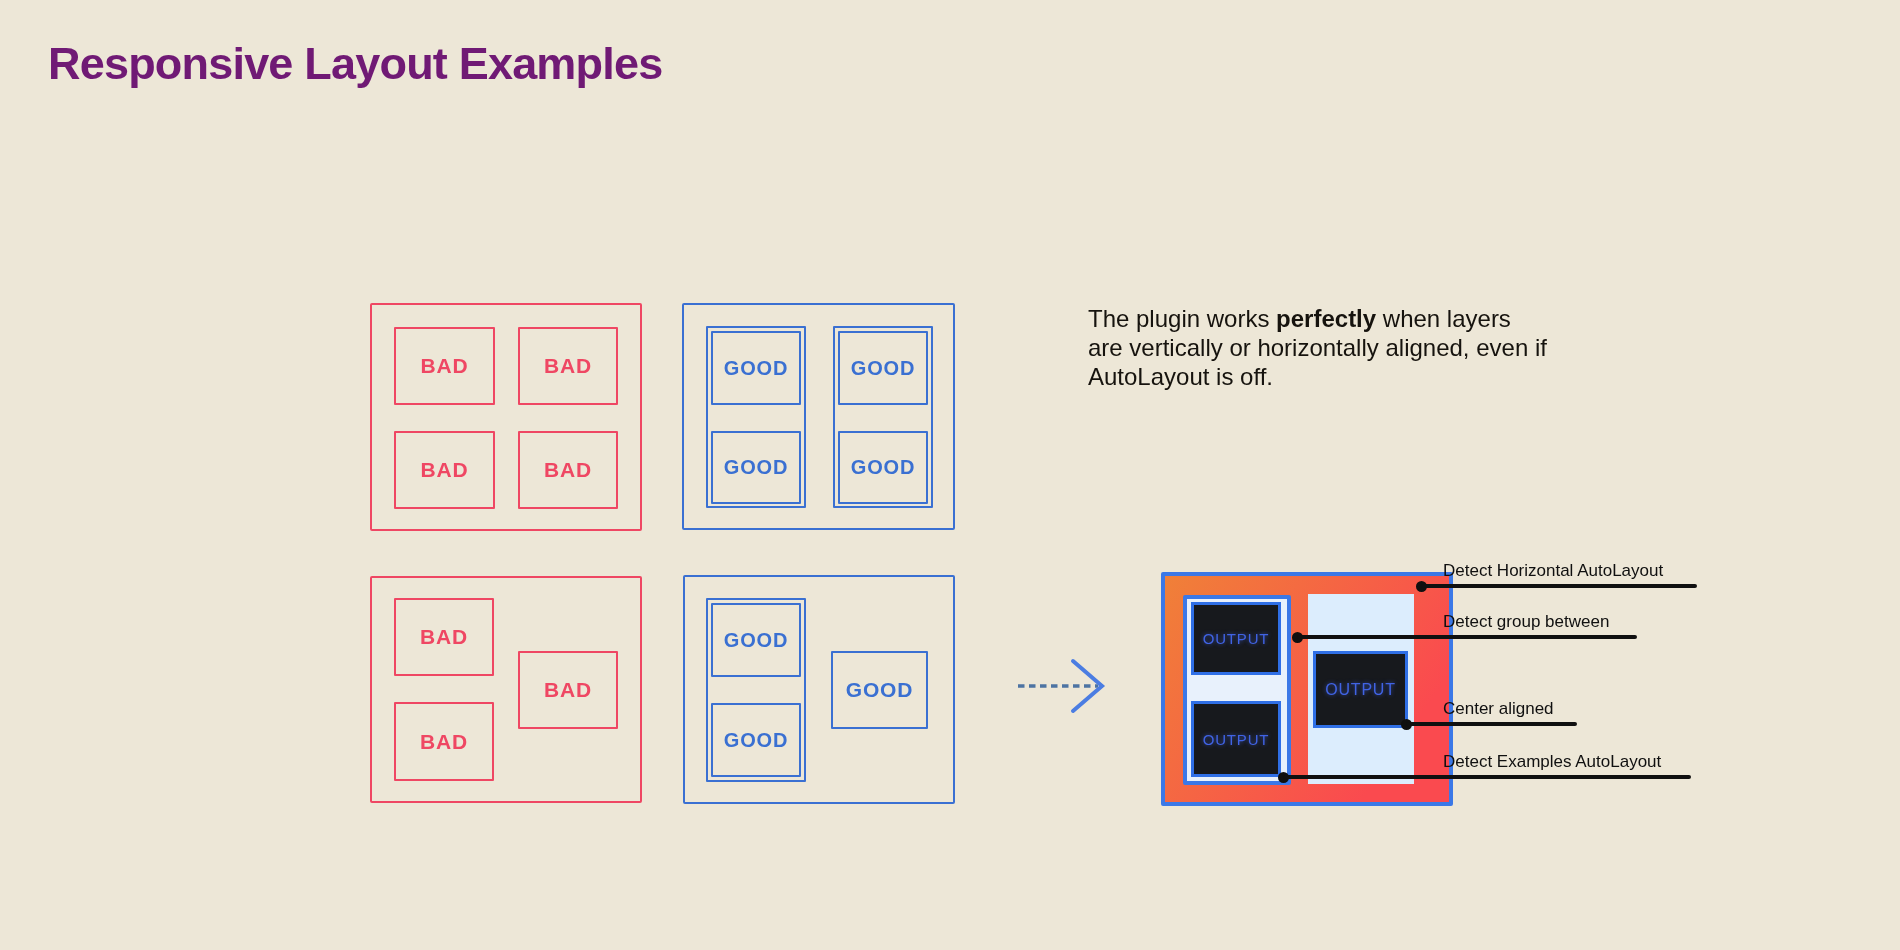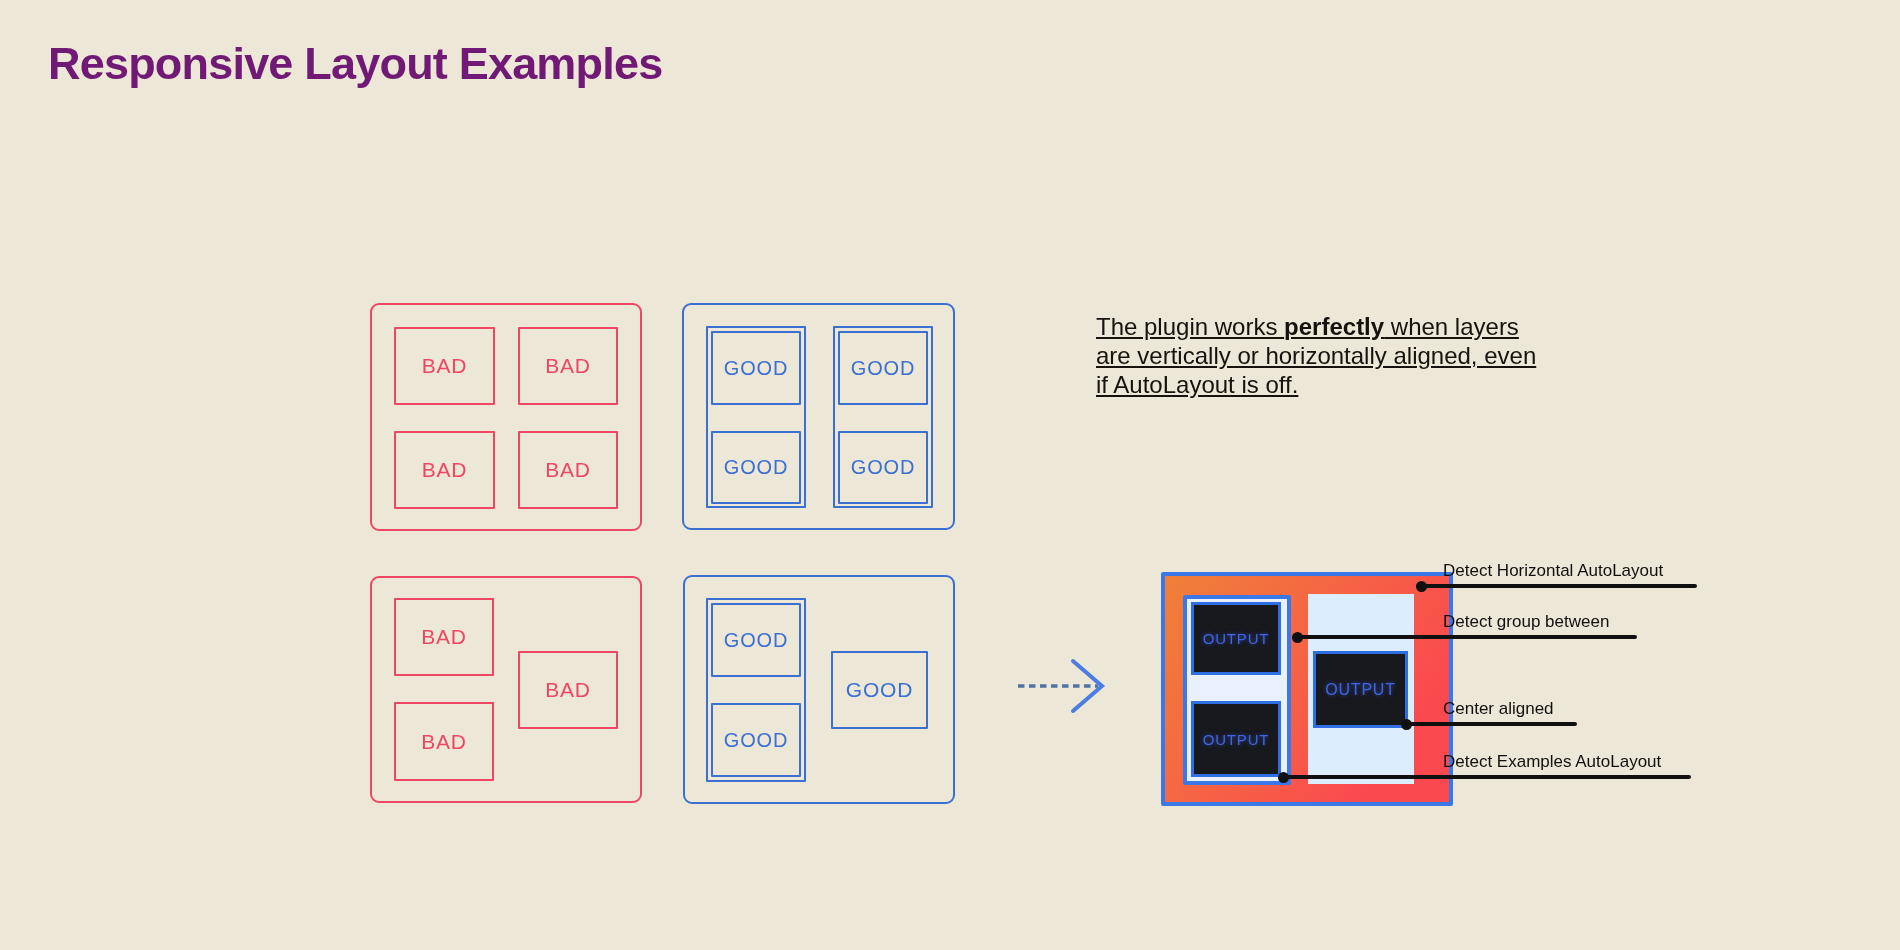--- a/index.html
+++ b/index.html
@@ -14,38 +14,38 @@
     width:1900px;height:950px;background:var(--background);
     font-family:"Liberation Sans",sans-serif;color:var(--ink);
     position:relative;overflow:hidden;
   }
   .stage{position:absolute;inset:0;}
   .page-title{
     position:absolute;left:48px;top:38px;margin:0;
     font-size:45px;font-weight:bold;letter-spacing:-0.8px;color:#701a75;
   }
   
-  .frame{position:absolute;border:2px solid;box-sizing:border-box;border-radius:9px;}
+  .frame{position:absolute;border:2px solid;box-sizing:border-box;border-radius:2px;font-weight:bold;}
   .frame.bad{border-color:var(--bad);color:var(--bad);}
   .frame.good{border-color:var(--good);color:var(--good);}
   .cell{
     position:absolute;border:2px solid;box-sizing:border-box;border-radius:1px;
     display:flex;align-items:center;justify-content:center;
     font-size:21px;letter-spacing:0.8px;
   }
   .bad .cell{border-color:var(--bad);color:var(--bad);}
   .good .cell{border-color:var(--good);color:var(--good);}
   .good-col{position:absolute;border:2px solid var(--good);box-sizing:border-box;border-radius:1px;}
   .good-col .cell{font-size:20px;}
   
   .description{
     position:absolute;left:1088px;top:304px;width:462px;
     font-size:24px;line-height:29px;color:#16130e;
   }
-  .description p{margin:8px;text-decoration:underline;}
+  .description p{margin:0;}
   .description p + p{margin-top:29px;}
   .description b{font-weight:bold;}
   
   .flow-arrow{position:absolute;left:1008px;top:648px;}
   
   .output-frame{
     position:absolute;left:1161px;top:572px;width:292px;height:234px;
     box-sizing:border-box;border:4px solid var(--output-frame-blue);border-radius:2px;
     background:linear-gradient(125deg,var(--gradient-orange) 0%,var(--gradient-red) 80%);
   }

